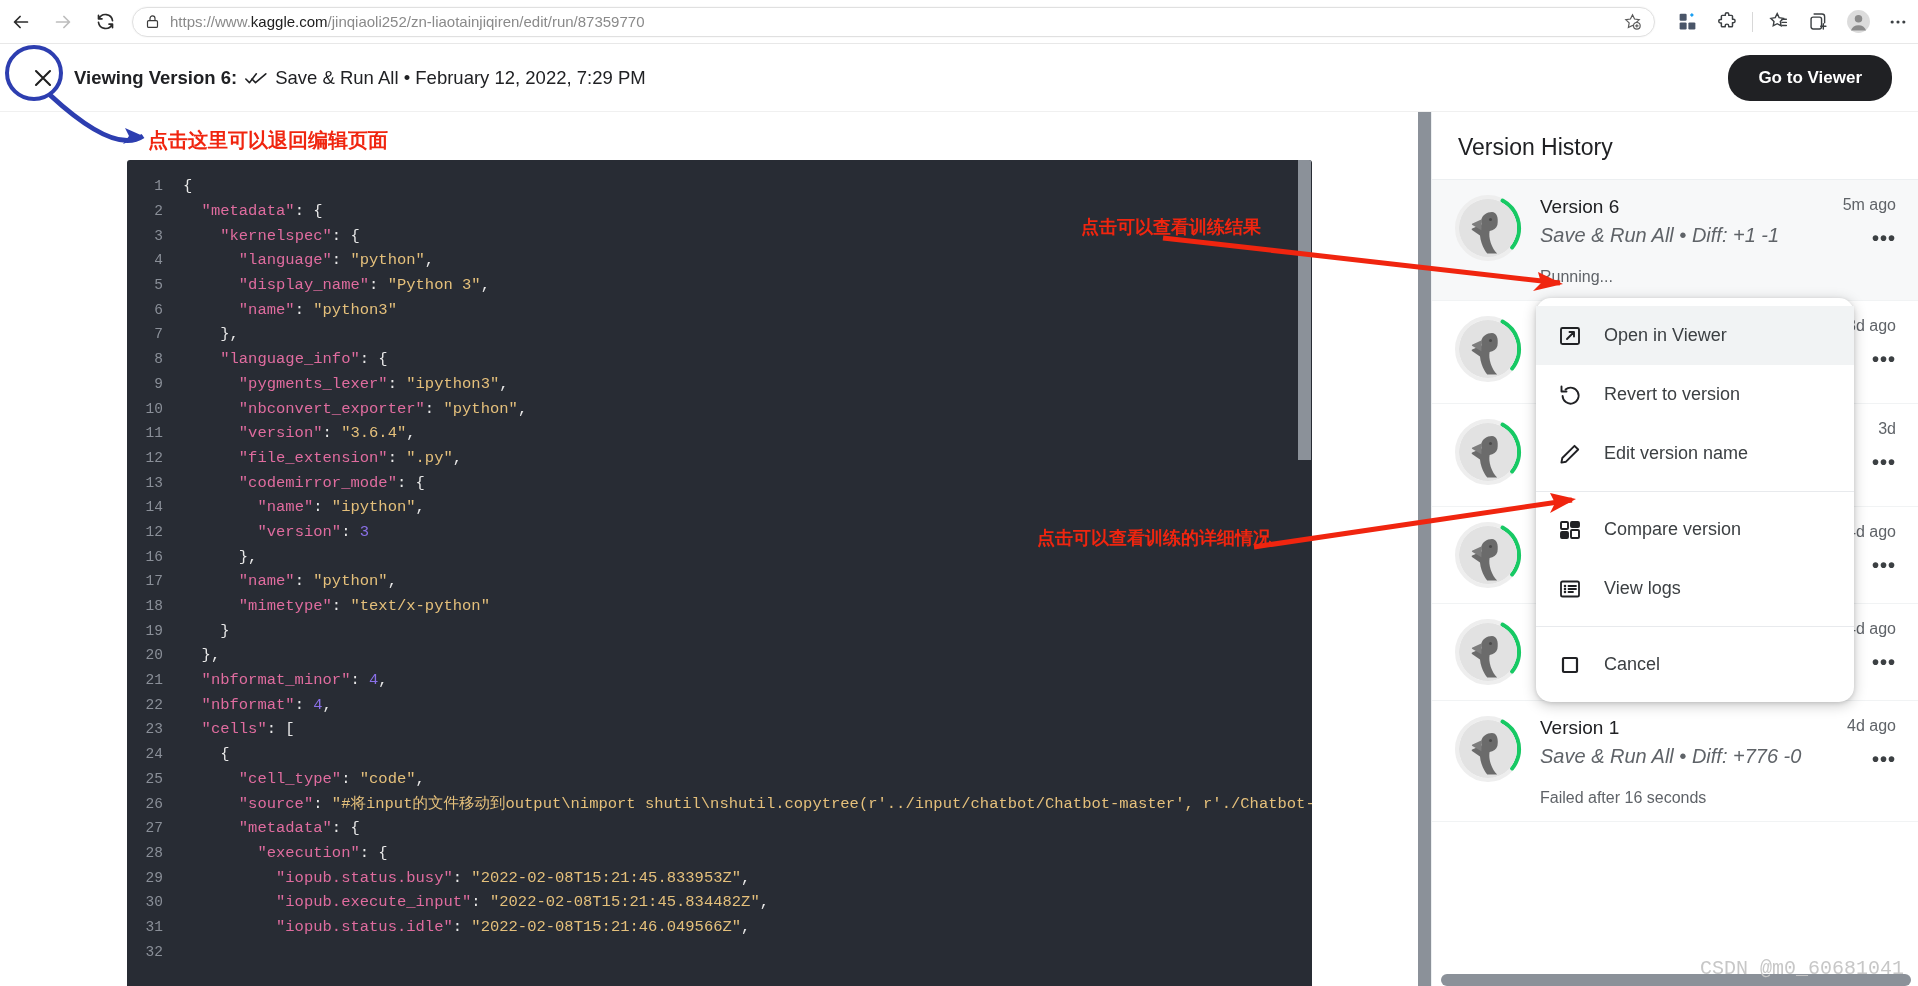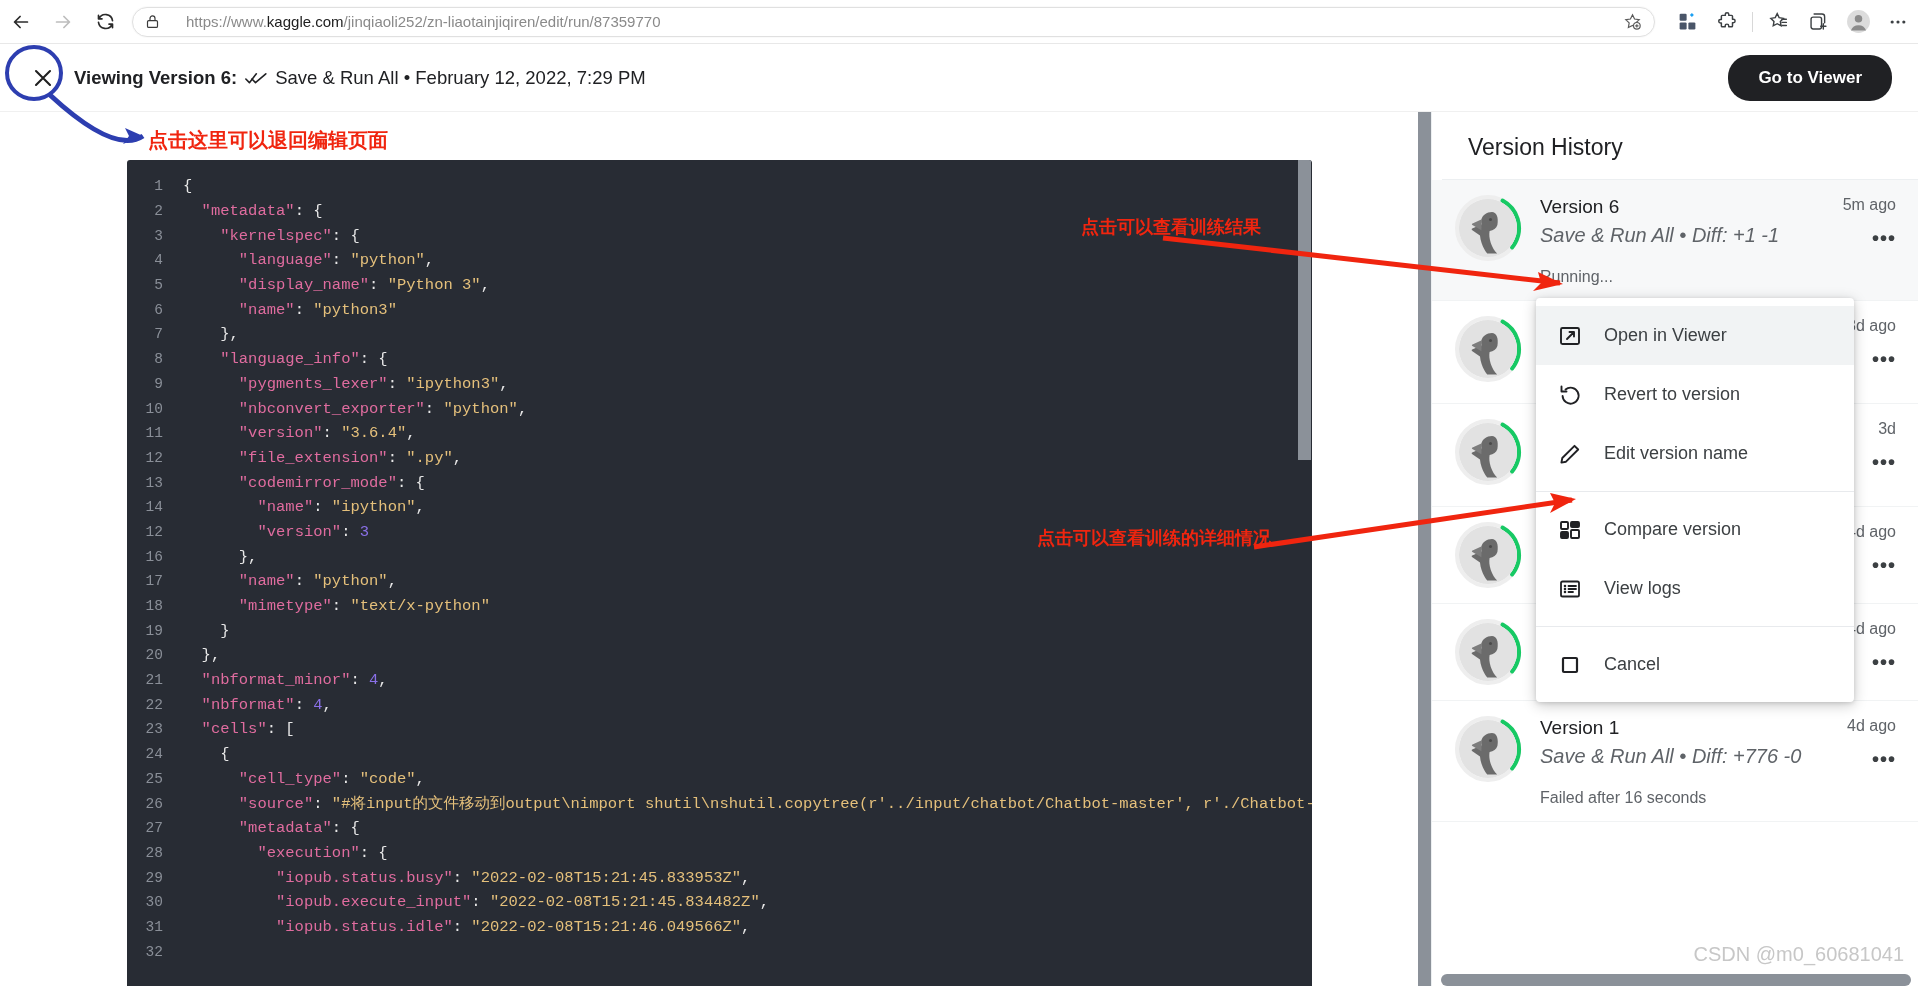--- a/index.html
+++ b/index.html
@@ -19,21 +19,20 @@
   .nav-btn {
     width: 42px; height: 42px; display: flex; align-items: center;
     justify-content: center; color: #2b2b2b; flex: none;
   }
   .nav-btn.disabled { color: #bdbdbd; }
   .url-bar {
     flex: 1; height: 30px; margin: 0 12px 0 6px; background: #ffffff;
     border: 1px solid #e0e0e0; border-radius: 15px;
     display: flex; align-items: center; padding: 0 12px;
     box-shadow: 0 0 0 1px rgba(0,0,0,0.02);
-    gap: 16px;
   }
   .url-lock { margin-right: 10px; color: #3b3b3b; display: flex; }
   .url-text {
     font-size: 15px; color: #8a8a8a; white-space: nowrap;
     overflow: hidden; text-overflow: ellipsis; flex: 1;
   }
   .url-text b { color: #202020; font-weight: 400; }
   .url-star { margin-left: 8px; color: #5a5a5a; display: flex; }
   .tb-icon {
     width: 40px; height: 40px; display: flex; align-items: center;
@@ -107,21 +106,20 @@
   }
 
   
   .vh-panel {
     position: absolute; left: 1431px; top: 0; width: 487px; height: 874px;
     background: #ffffff; border-left: 1px solid #eceff1;
   }
   .vh-title {
     font-size: 23px; color: #202124; padding: 22px 26px 18px 26px;
     border-bottom: 1px solid #eceff1;
-    margin-left: 10px;
   }
   .vh-list { position: relative; }
   .vh-item {
     display: flex; padding: 14px 22px 14px 22px; position: relative;
     border-bottom: 1px solid #f1f3f4; min-height: 92px;
   }
   .vh-item.active { background: #f7f8f9; }
   .avatar-wrap {
     width: 68px; height: 68px; flex: none; position: relative; margin-right: 18px;
   }
@@ -141,21 +139,21 @@
   }
   .vh-time { font-size: 16px; color: #5f6368; white-space: nowrap; }
   .vh-dots {
     font-size: 20px; color: #3c4043; letter-spacing: 1px;
     margin-top: 14px; cursor: pointer; line-height: 1; font-weight: 700;
   }
 
   
   .ctx-menu {
     position: absolute; left: 1536px; top: 298px; width: 318px;
-    background: #ffffff; border-radius: 4px;
+    background: #ffffff; border-radius: 15px;
     box-shadow: 0 3px 14px rgba(0,0,0,0.22), 0 1px 4px rgba(0,0,0,0.12);
     padding: 8px 0; z-index: 40;
   }
   .ctx-item {
     display: flex; align-items: center; height: 59px; padding: 0 22px;
     font-size: 18px; color: #3c4043; cursor: pointer; gap: 22px;
   }
   .ctx-item.highlight { background: #f1f3f4; }
   .ctx-icon { width: 24px; display: flex; align-items: center; justify-content: center; flex: none; color: #202124; }
   .ctx-sep { height: 1px; background: #e8eaed; margin: 8px 0; }
@@ -167,23 +165,23 @@
     font-family: "DejaVu Sans", "Liberation Sans", sans-serif;
   }
   .anno-1 { left: 148px; top: 127px; font-size: 20px; }
   .anno-2 { left: 1081px; top: 215px; font-size: 18px; }
   .anno-3 { left: 1037px; top: 526px; font-size: 18px; }
   .svg-overlay {
     position: absolute; left: 0; top: 0; width: 1918px; height: 986px;
     pointer-events: none; z-index: 55;
   }
   .watermark {
-    position: absolute; right: 14px; bottom: 20px;
+    position: absolute; right: 14px; bottom: 6px;
     font-size: 20px; color: #c7c7c7; z-index: 70;
-    font-family: Liberation Sans, sans-serif;
+    font-family: Liberation Mono, monospace;
   }
   .bottom-scroll {
     position: absolute; left: 1441px; bottom: 0; width: 470px; height: 12px;
     background: #8b9199; border-radius: 6px; z-index: 65;
   }
 </style>
 </head>
 <body>
 
 <div class="browser-bar">

